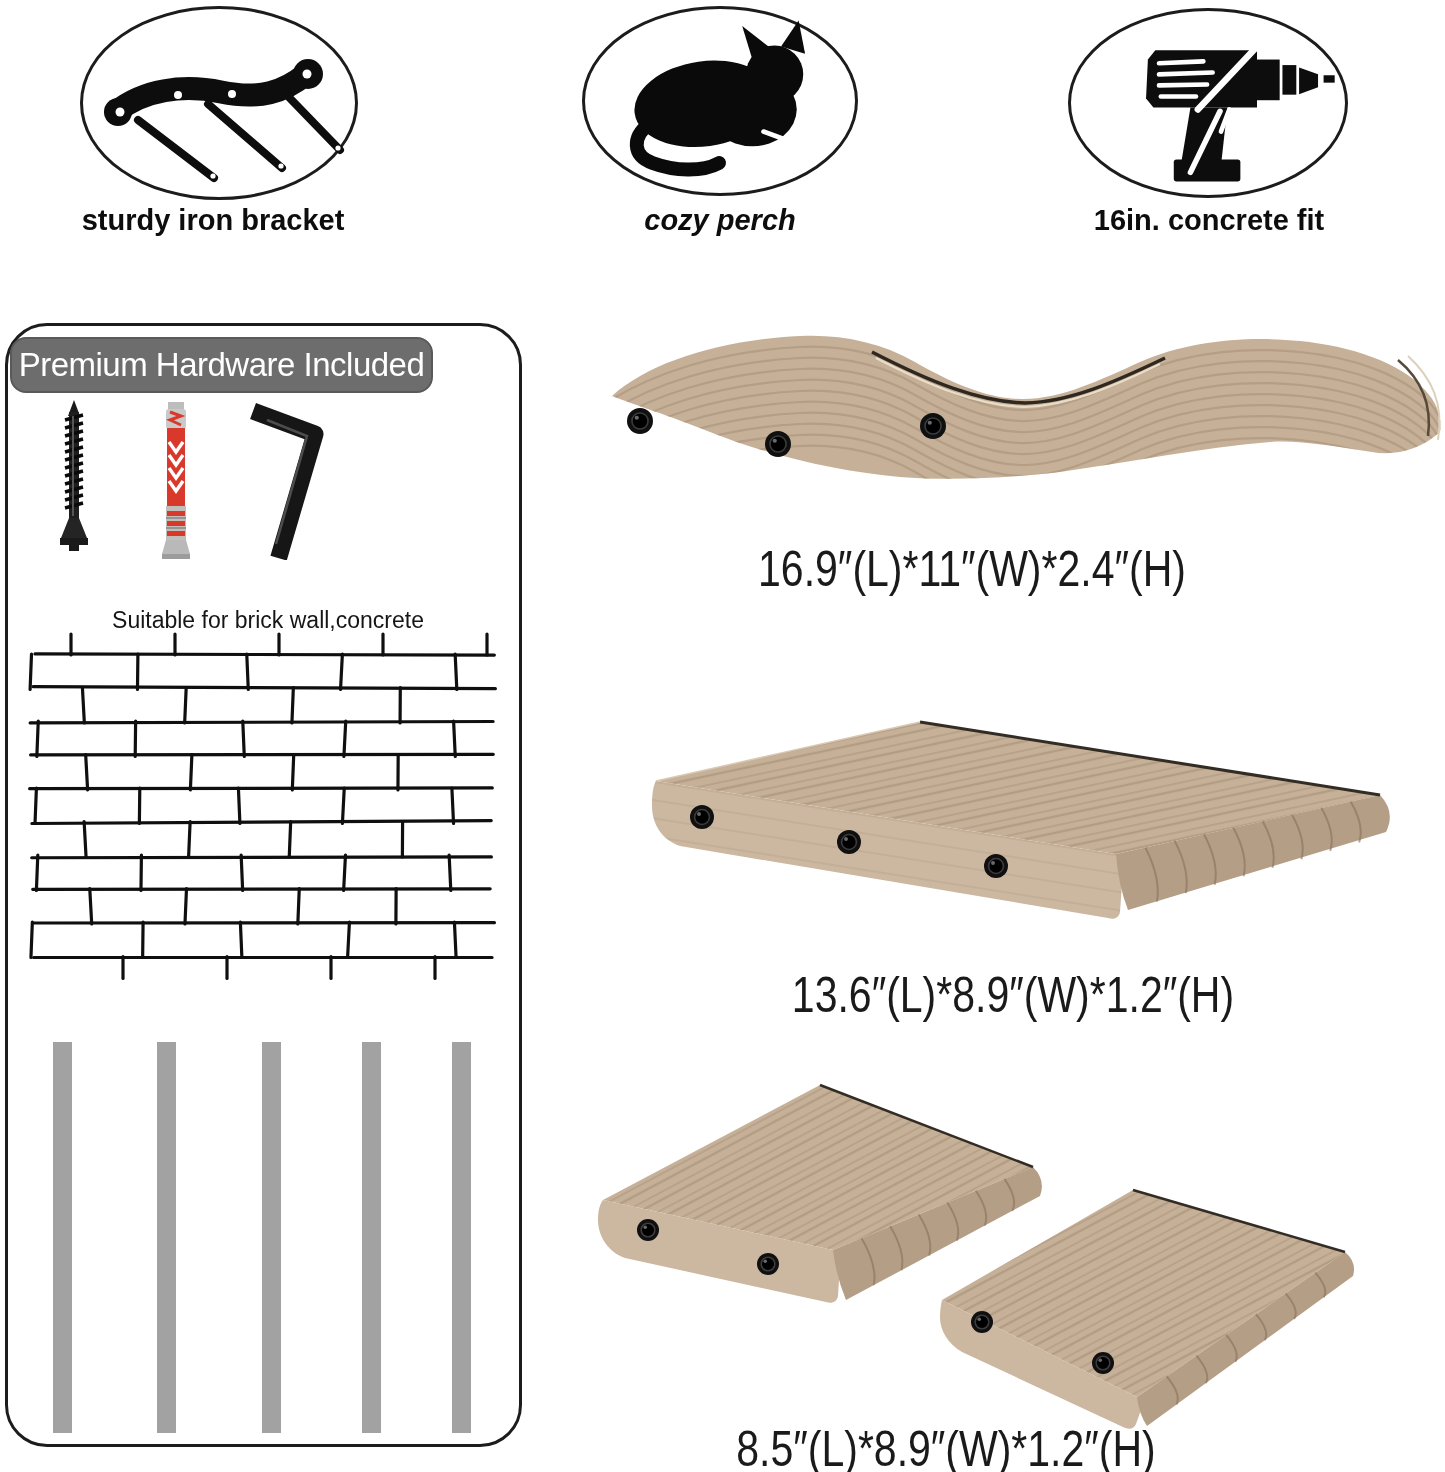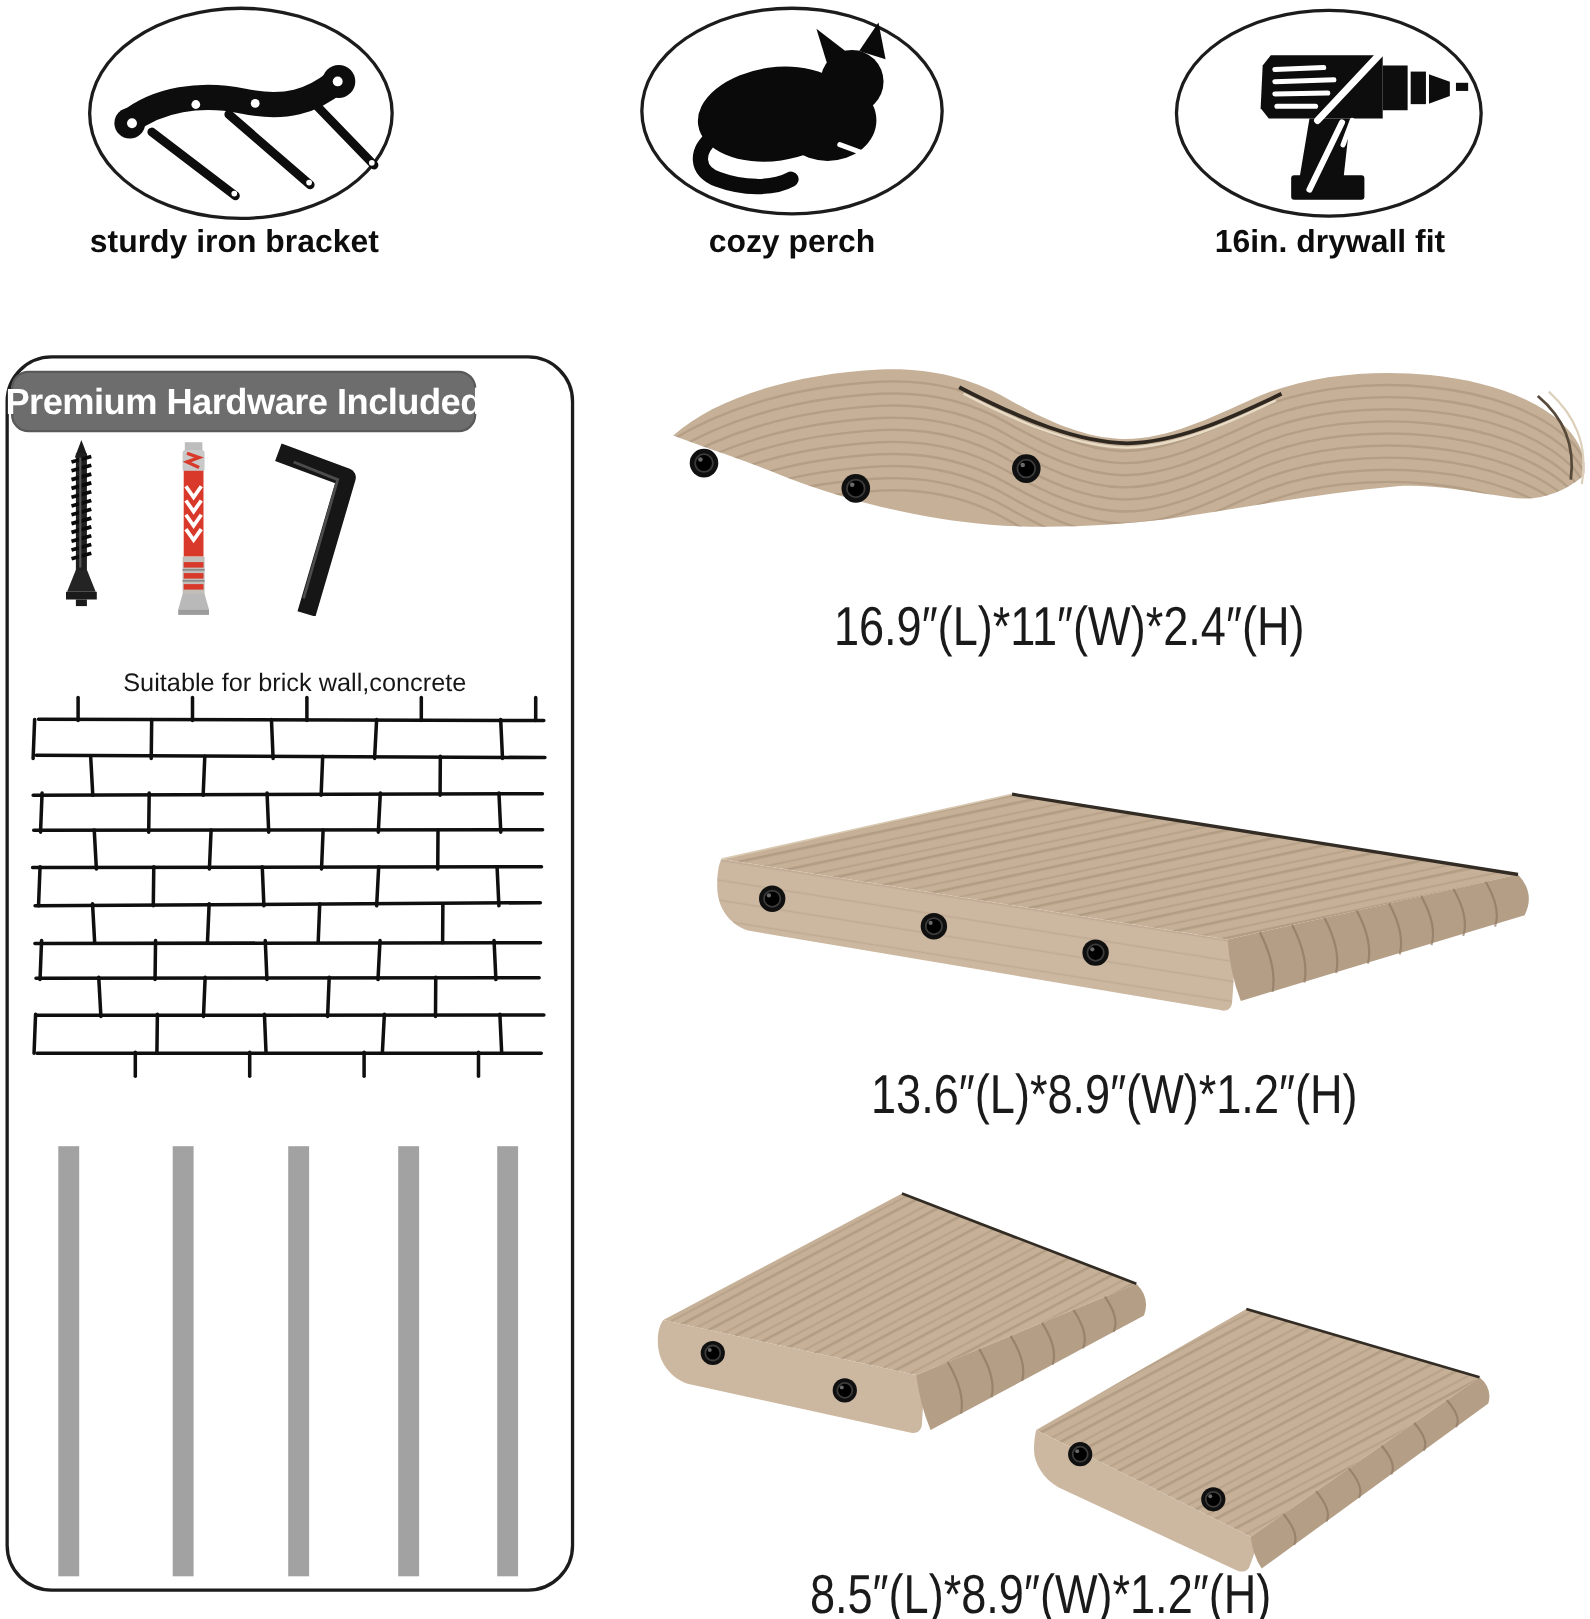--- a/index.html
+++ b/index.html
@@ -9,21 +9,21 @@
   
   .oval{position:absolute;border:3px solid #1c1c1c;border-radius:50%;background:#fff;
         display:flex;align-items:center;justify-content:center;}
   .feature-label{position:absolute;font-weight:700;font-size:29px;color:#0d0d0d;
                  text-align:center;transform:translateX(-50%);white-space:nowrap;}
   
   .panel{position:absolute;left:5px;top:323px;width:511px;height:1118px;
          border:3px solid #1c1c1c;border-radius:42px;background:#fff;}
   .pill{position:absolute;left:10px;top:337px;width:419px;height:52px;background:#6d6d6d;
         border:2px solid #595959;border-radius:16px;display:flex;align-items:center;justify-content:center;}
-  .pill span{color:#ffffff;font-weight:700;font-size:33px;letter-spacing:-0.5px;white-space:nowrap;}
+  .pill span{color:#ffffff;font-weight:400;font-size:33px;letter-spacing:-0.5px;white-space:nowrap;}
   .caption{position:absolute;font-size:23px;color:#161616;transform:translateX(-50%);white-space:nowrap;}
   .stud{position:absolute;top:1042px;width:19px;height:391px;background:#a2a2a2;}
   
   .dim{position:absolute;width:640px;text-align:center;font-size:50px;color:#1a1a1a;
        transform:translateX(-50%) scaleX(0.82);white-space:nowrap;}
   svg{display:block;}
 </style>
 </head>
 <body>
 
@@ -54,21 +54,21 @@
         <ellipse cx="118" cy="96" rx="76" ry="46" transform="rotate(-8 118 96)"></ellipse>
         <ellipse cx="170" cy="102" rx="48" ry="40"></ellipse>
         <circle cx="194" cy="64" r="31"></circle>
         <polygon points="170,48 159,12 190,36"></polygon>
         <polygon points="201,34 220,6 227,42"></polygon>
         <path d="M 58,118 C 40,132 40,152 62,160 C 86,169 116,170 134,160" stroke="#0a0a0a" stroke-width="15" fill="none" stroke-linecap="round"></path>
       </g>
       <path d="M 182,126 L 228,143" stroke="#fff" stroke-width="5" stroke-linecap="round"></path>
     </svg>
   </div>
-  <div class="feature-label" style="left:720px;top:204px;">cozy perch</div>
+  <div class="feature-label" style="left:720px;top:204px;font-style:italic;">cozy perch</div>
 
   <div class="oval" style="left:1068px;top:8px;width:274px;height:184px;">
     <svg width="262" height="172" viewBox="0 0 274 186">
       <g fill="#0d0d0d">
         <polygon points="80,36 190,36 190,98 78,98 70,88 72,46"></polygon>
         <rect x="190" y="46" width="26" height="44"></rect>
         <rect x="216" y="52" width="18" height="32"></rect>
         <polygon points="234,54 256,62 256,76 234,84"></polygon>
         <rect x="262" y="63" width="12" height="8"></rect>
         <polygon points="118,98 158,98 150,170 106,170"></polygon>
@@ -80,21 +80,21 @@
         <line x1="84" y1="74" x2="136" y2="73" stroke-width="5"></line>
         <line x1="86" y1="86" x2="124" y2="86" stroke-width="5"></line>
         <line x1="188" y1="34" x2="126" y2="100" stroke-width="7"></line>
         <line x1="150" y1="102" x2="118" y2="168" stroke-width="6"></line>
         <line x1="160" y1="100" x2="151" y2="124" stroke-width="5"></line>
         <line x1="216" y1="46" x2="216" y2="90" stroke-width="3"></line>
         <line x1="234" y1="50" x2="234" y2="88" stroke-width="3"></line>
       </g>
     </svg>
   </div>
-  <div class="feature-label" style="left:1209px;top:204px;">16in. drywall fit</div>
+  <div class="feature-label" style="left:1209px;top:204px;">16in. concrete fit</div>
 
   <div class="panel"></div>
   <div class="pill">
     <span>Premium Hardware Included</span>
   </div>
 
   <svg class="abs" style="left:58px;top:400px;" width="32" height="164" viewBox="0 0 32 164">
     <polygon points="16,0 10,16 22,16" fill="#1a1a1a"></polygon>
     <rect x="11" y="12" width="10" height="108" fill="#1f1f1f"></rect>
     <g stroke="#0a0a0a" stroke-width="3.4">

